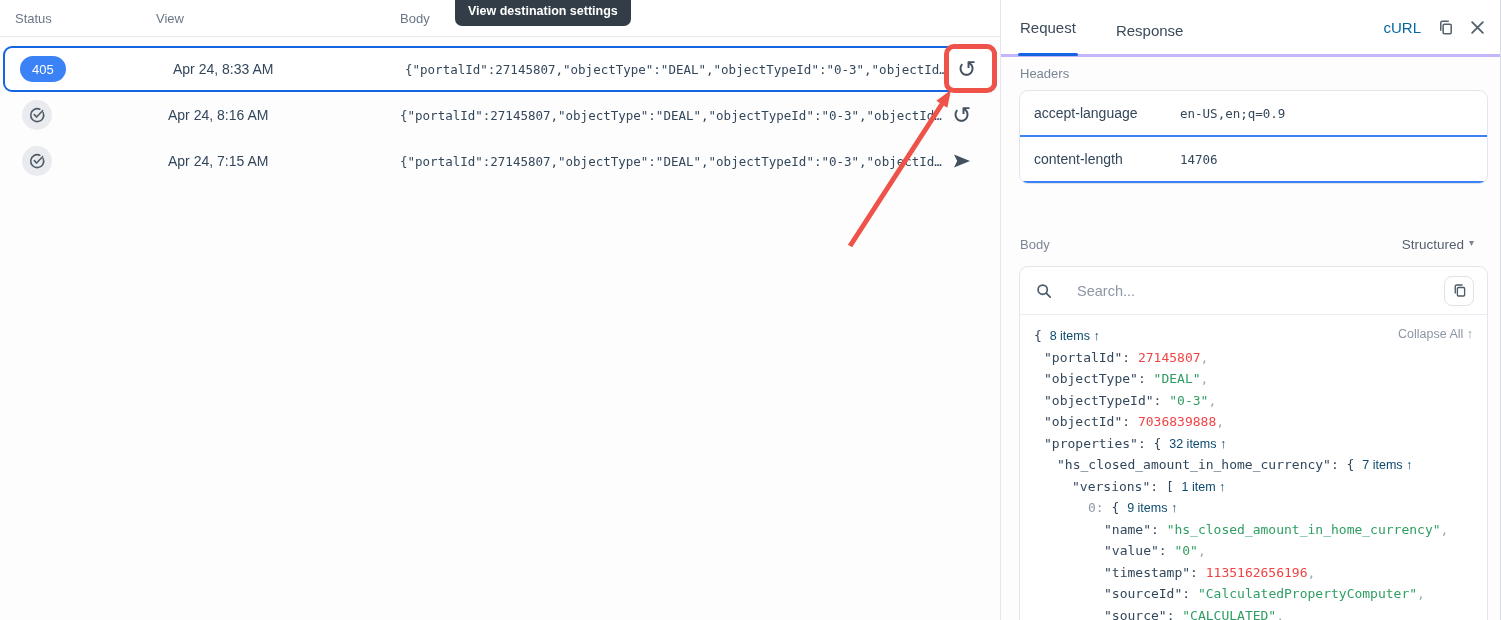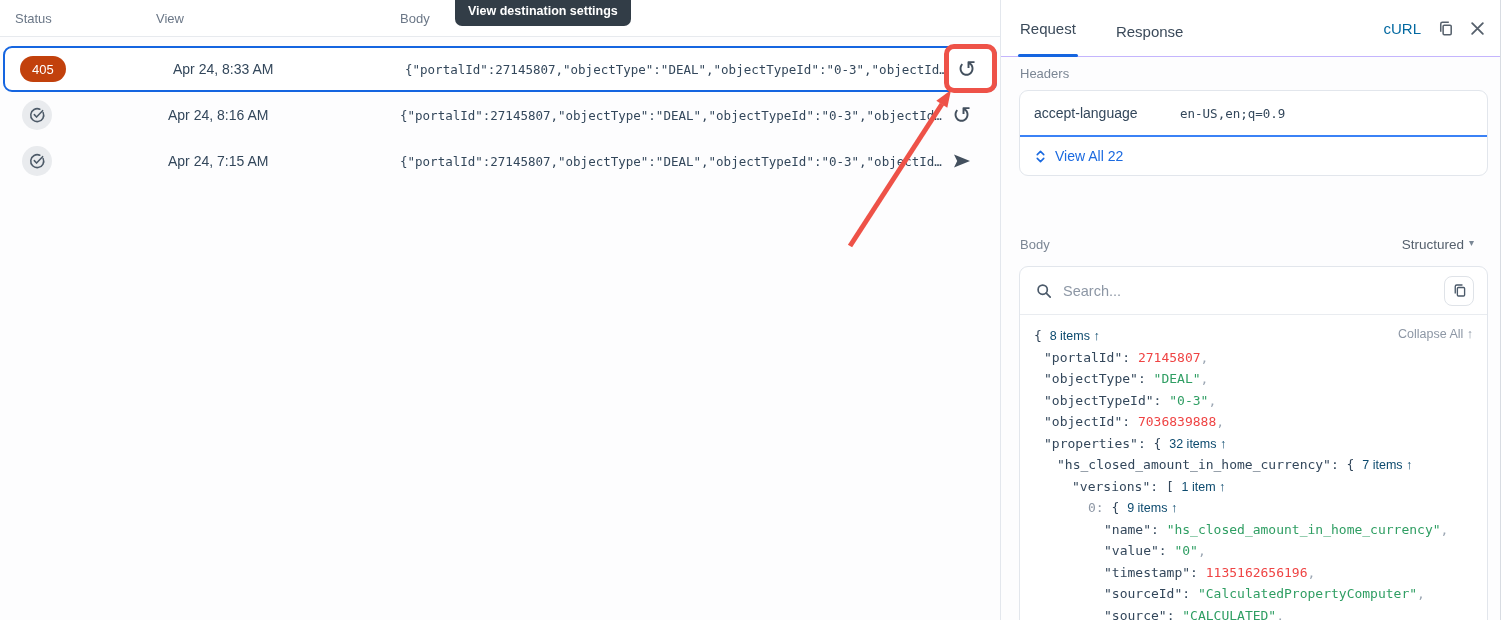--- a/index.html
+++ b/index.html
@@ -8,56 +8,56 @@
   .screen { position:relative; width:1501px; height:620px; background:#fff; overflow:hidden; }
 
   
   .left-panel { position:absolute; left:0; top:0; width:1001px; height:620px; background:#fdfdfe; border-right:1px solid #e3e7ed; }
   .table-header { position:absolute; left:0; top:0; width:100%; height:37px; background:#fff; border-bottom:1px solid #e7eaee; }
   .table-header .col { position:absolute; top:11px; font-size:13px; color:#6b7787; }
   .col-status { left:15px; } .col-time { left:156px; } .col-body { left:400px; }
 
   .log-row { position:absolute; left:0; width:1001px; height:46px; background:transparent; }
   .log-row.selected { left:3px; width:994px; border:2px solid #1565e0; border-radius:9px; background:#fff; }
-  .status-badge { position:absolute; left:15px; top:50%; transform:translateY(-50%); background:#c2410c; color:#fff; font-size:13px; line-height:1; padding:7px 12px 6px; border-radius:14px; }
+  .status-badge { position:absolute; left:15px; top:50%; transform:translateY(-50%); background:#3b82f6; color:#fff; font-size:13px; line-height:1; padding:7px 12px 6px; border-radius:14px; }
   .check-wrap { position:absolute; left:22px; top:50%; transform:translateY(-50%); width:30px; height:30px; border-radius:50%; background:#e9ebee; display:flex; align-items:center; justify-content:center; color:#4d5a68; }
   .row-time { position:absolute; left:168px; top:50%; transform:translateY(-50%); font-size:14px; color:#33475b; }
   .row-body { position:absolute; left:400px; top:50%; transform:translateY(-50%); font-family:"DejaVu Sans Mono", monospace; font-size:12.5px; color:#33475b; white-space:nowrap; }
   .row-action { position:absolute; left:941px; top:50%; transform:translateY(-50%); width:42px; height:42px; display:flex; align-items:center; justify-content:center; color:#43505e; background:none; border:none; cursor:pointer; }
   .retry-glyph { font-size:23px; line-height:1; font-family:"DejaVu Sans", sans-serif; }
 
   
   .tooltip { position:absolute; left:455px; top:-7px; z-index:50; background:#323d47; color:#fff; font-size:12.5px; font-weight:bold; padding:11px 13px 8px; border-radius:7px; white-space:nowrap; }
   .highlight-box { position:absolute; left:944px; top:44px; width:53px; height:49px; border:5px solid #ee5248; border-radius:10px; z-index:40; }
   .annotation-arrow { position:absolute; left:830px; top:86px; z-index:39; }
 
   
   .right-panel { position:absolute; left:1001px; top:0; width:500px; height:620px; background:#fdfdfe; border-right:1px solid #d8dce2; }
-  .topbar { position:absolute; left:0; top:0; width:100%; height:57px; background:#fff; border-bottom:1px solid #c4b5fd; display:flex; align-items:center; padding:0 15px 0 19px; }
+  .topbar { position:absolute; left:0; top:0; width:100%; height:57px; background:#fff; border-bottom:3px solid #c4b5fd; display:flex; align-items:center; padding:0 15px 0 19px; }
   .tab { font-size:15px; color:#3b4a5a; background:none; border:none; cursor:pointer; font-family:inherit; padding:0; }
   .tab + .tab { margin-left:40px;margin-top:6px; }
   .tab.active { position:relative; }
   .tab.active::after { content:""; position:absolute; left:-2px; right:-2px; bottom:-20px; height:3px; background:#1565e0; border-radius:2px; }
   .topbar-right { margin-left:auto; display:flex; align-items:center; gap:15px; }
   .curl-label { font-size:15px; color:#0369a1; }
   .icon-btn { background:none; border:none; cursor:pointer; color:#56606c; display:flex; align-items:center; justify-content:center; padding:0; }
 
   .section-label { position:absolute; left:19px; font-size:13px; color:#7b8694; }
   .headers-card { position:absolute; left:18px; top:90px; width:469px; background:#fff; border:1px solid #e2e6ec; border-radius:9px; overflow:hidden; }
   .hdr-row { display:flex; align-items:center; height:46px; padding:0 14px; border-bottom:2px solid #3b82f6; }
   .hdr-key { width:146px; font-size:14px; color:#33475b; }
   .hdr-val { font-family:"DejaVu Sans Mono", monospace; font-size:12.5px; color:#33475b; }
   .view-all-row { display:flex; align-items:center; gap:8px; height:38px; padding:0 14px; color:#1b6ae0; font-size:14px; cursor:pointer; background:none; border:none; width:100%; font-family:inherit; }
 
   .body-label-row { position:absolute; left:19px; right:26px; top:237px; display:flex; justify-content:space-between; align-items:center; }
   .view-mode { font-size:13.5px; color:#55606d; background:none; border:none; cursor:pointer; font-family:inherit; display:flex; align-items:flex-start; gap:5px; }
   .view-mode .caret { font-size:10px; color:#7a8795; }
 
   .body-card { position:absolute; left:18px; top:266px; width:469px; height:380px; background:#fff; border:1px solid #e2e6ec; border-radius:9px; overflow:hidden; }
-  .search-row { display:flex; align-items:center; gap:11px; height:48px; padding:0 13px 0 16px; border-bottom:1px solid #e9ecf0; }
+  .search-row { display:flex; align-items:center; gap:25px; height:48px; padding:0 13px 0 16px; border-bottom:1px solid #e9ecf0; }
   .search-input { flex:1; border:none; outline:none; font-size:14.5px; color:#33475b; font-family:inherit; background:transparent; }
   .search-input::placeholder { color:#8d97a5; }
   .copy-btn-boxed { width:30px; height:30px; border:1px solid #dfe3e8; border-radius:8px; background:#fff; color:#4b5a6a; display:flex; align-items:center; justify-content:center; cursor:pointer; }
 
   .json-tree { position:relative; padding:10px 14px 6px; }
   .collapse-all { position:absolute; top:12px; right:14px; font-size:12.5px; color:#8d97a5; background:none; border:none; cursor:pointer; font-family:inherit; }
   .json-line { font-family:"DejaVu Sans Mono", monospace; font-size:13px; height:21.5px; line-height:21.5px; white-space:nowrap; }
   .seg-key, .seg-punct { color:#33475b; }
   .seg-num { color:#ef4444; }
   .seg-str { color:#2f9e63; }
@@ -145,27 +145,24 @@
       </span>
     </div>
 
     <span class="section-label" style="top:66px;">Headers</span>
 
     <div class="headers-card">
       <div class="hdr-row">
         <span class="hdr-key">accept-language</span>
         <span class="hdr-val">en-US,en;q=0.9</span>
       </div>
-      <button class="view-all-row">
-        <svg width="13" height="15" viewBox="0 0 14 16">
-          <path d="M3.5 6 L7 2.5 L10.5 6" fill="none" stroke="currentColor" stroke-width="1.7" stroke-linecap="round" stroke-linejoin="round"></path>
-          <path d="M3.5 10 L7 13.5 L10.5 10" fill="none" stroke="currentColor" stroke-width="1.7" stroke-linecap="round" stroke-linejoin="round"></path>
-        </svg>
-        <span>View All 22</span>
-      </button>
+      <div class="hdr-row">
+        <span class="hdr-key">content-length</span>
+        <span class="hdr-val">14706</span>
+      </div>
     </div>
 
     <div class="body-label-row">
       <span class="section-label" style="position:static;">Body</span>
       <button class="view-mode">
         <span>Structured</span>
         <span class="caret">▾</span>
       </button>
     </div>
 

